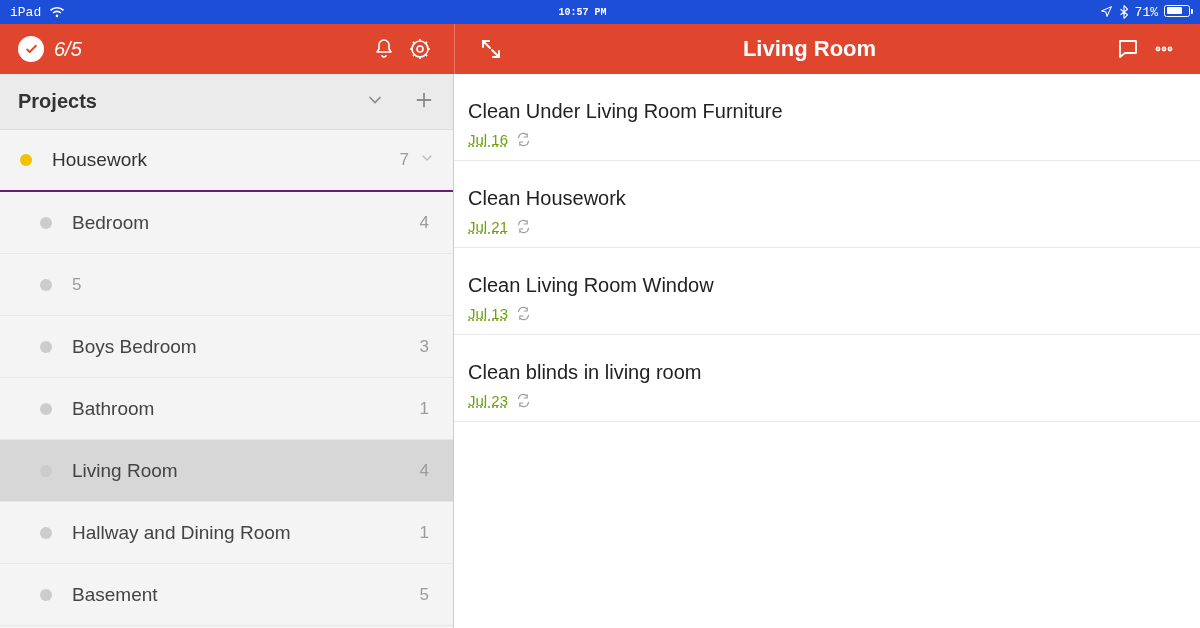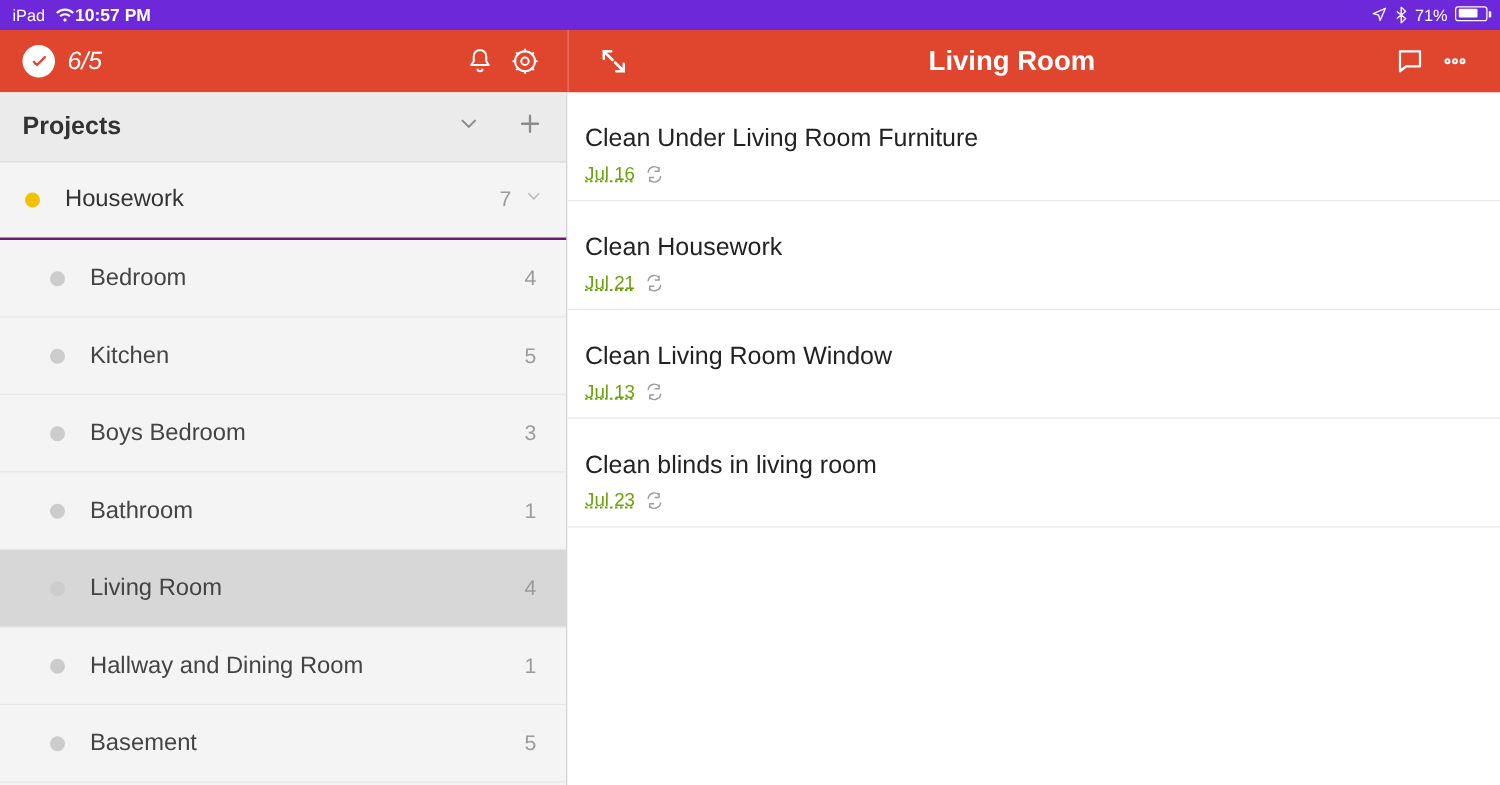--- a/index.html
+++ b/index.html
@@ -2,26 +2,26 @@
 <html><head>
 <meta charset="utf-8">
 <style>
   * { box-sizing: border-box; margin: 0; padding: 0; }
   body {
     font-family: -apple-system, "Helvetica Neue", Arial, sans-serif;
     width: 1200px; height: 628px; overflow: hidden;
     background: #fff;
   }
   .statusbar {
-    background: #6d28d9; color: #fff;
+    background: #1d4ed8; color: #fff;
     height: 24px; display: flex; align-items: center;
-    padding: 0 10px; font-size: 13px; font-weight: 500;
+    padding: 0 10px; font-size: 13px; font-weight: 500; font-family: Liberation Mono, monospace;
   }
   .statusbar .sb-left { display: flex; align-items: center; gap: 8px; }
-  .statusbar .sb-center { flex: 1; font-size: 14px; font-weight: 600; }
+  .statusbar .sb-center { flex: 1; text-align: center; font-size: 10px; font-weight: 600; }
   .statusbar .sb-right { display: flex; align-items: flex-start; gap: 6px; }
   .wifi-icon, .loc-icon, .bt-icon, .battery-icon { display: inline-flex; align-items: center; }
 
   .appbar {
     background: #E0452E; color: #fff;
     height: 50px; display: flex;
   }
   .appbar-left {
     width: 454px; display: flex; align-items: center; padding: 0 16px 0 18px;
   }
@@ -202,21 +202,20 @@
     </div>
 
     <div id="sub-list">
         <div class="project-sub">
           <span class="dot"></span>
           <span class="proj-name">Bedroom</span>
           <span class="proj-count">4</span>
         </div>
         <div class="project-sub">
           <span class="dot"></span>
-          <span class="proj-name">Kitchen</span>
           <span class="proj-count">5</span>
         </div>
         <div class="project-sub">
           <span class="dot"></span>
           <span class="proj-name">Boys Bedroom</span>
           <span class="proj-count">3</span>
         </div>
         <div class="project-sub">
           <span class="dot"></span>
           <span class="proj-name">Bathroom</span>

